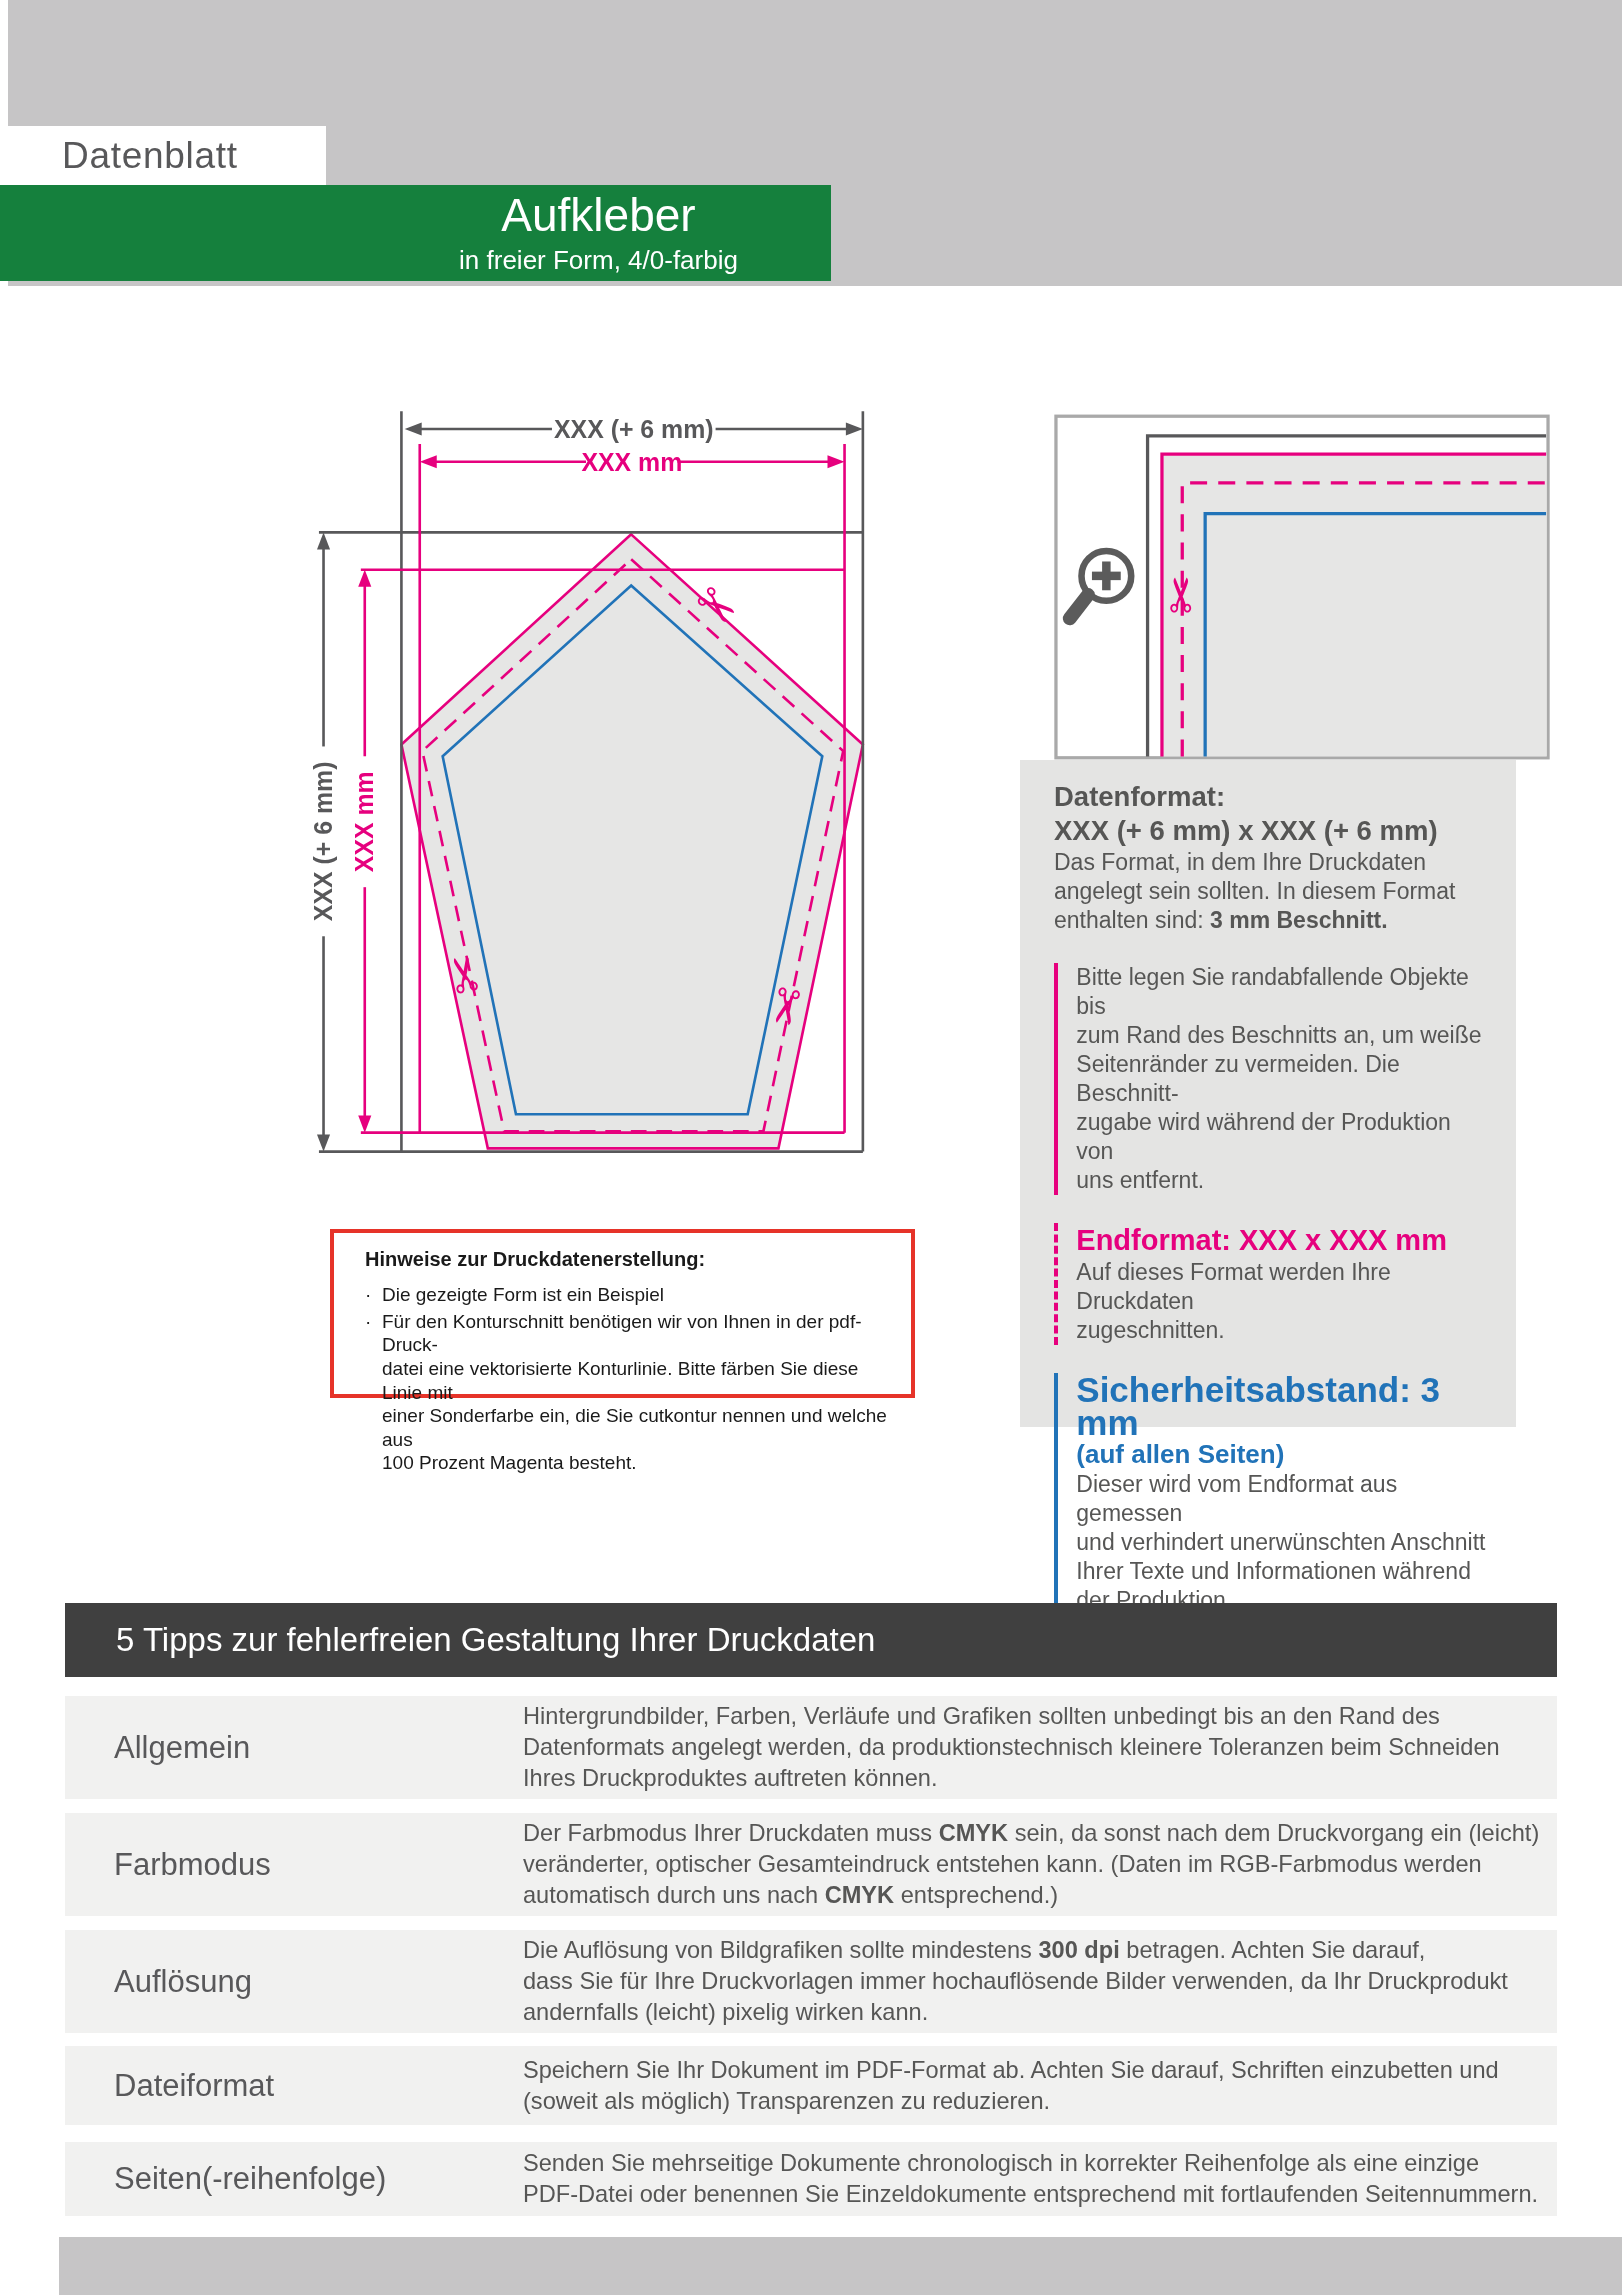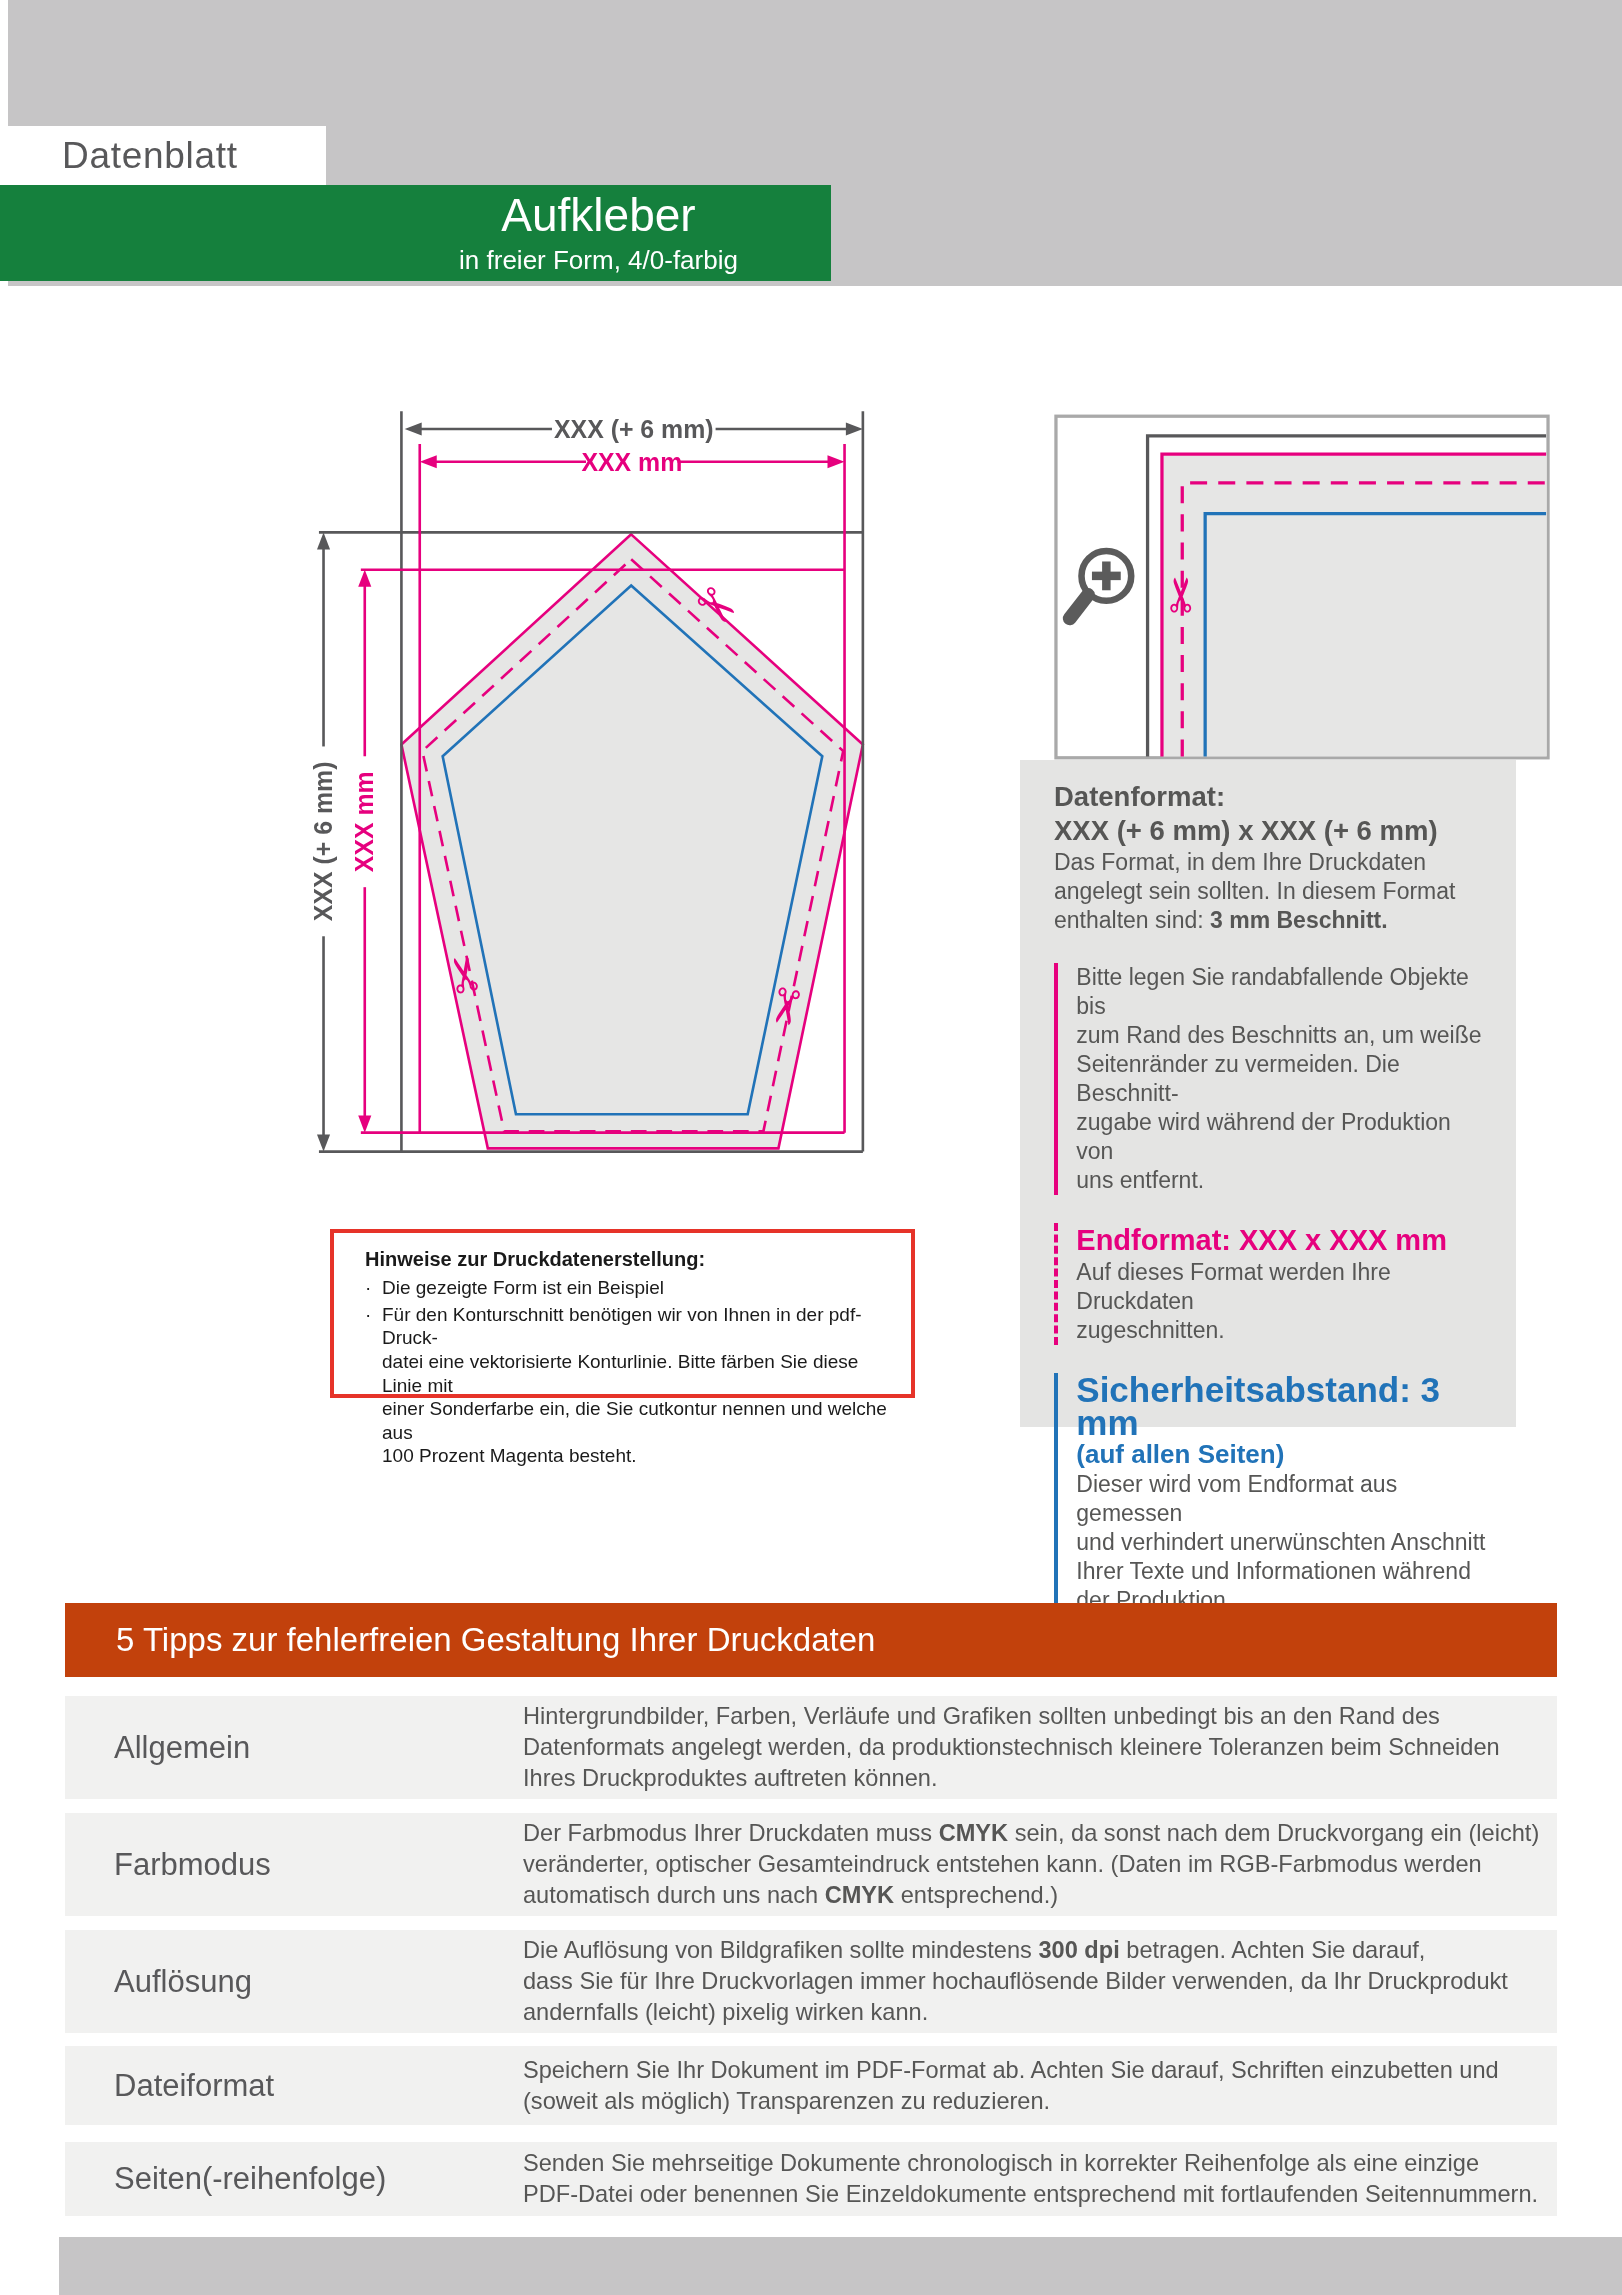--- a/index.html
+++ b/index.html
@@ -26,27 +26,27 @@
   .bar-magenta{border-left:4.6px solid #e6007e;padding-left:18.3px;}
   .bar-dashed{border-left:4.6px dashed #e6007e;padding-left:18.3px;}
   .bar-blue{border-left:4.6px solid #2173b8;padding-left:18.3px;}
   .h-magenta{font-size:29px;font-weight:bold;color:#e6007e;line-height:35px;}
   .h-blue{font-size:35px;font-weight:bold;color:#2173b8;line-height:33px;}
   .sub-blue{font-size:26px;font-weight:bold;color:#2173b8;line-height:31px;}
 
   
   .hint-box{left:330px;top:1229px;width:585px;height:169px;background:#fff;
             border:4.6px solid #e63329;box-sizing:border-box;padding:13px 19.6px 0 31px;color:#1a1a1a;}
-  .hint-box .hh{font-size:20px;font-weight:bold;line-height:26px;margin-bottom:4px;}
+  .hint-box .hh{font-size:20px;font-weight:bold;line-height:26px;margin-bottom:11px;}
   .hint-item{display:flex;font-size:19px;line-height:23.6px;margin-bottom:3.3px;}
   .hint-item .dot{width:17px;flex:none;}
   .hint-item .txt{white-space:pre-line;}
 
   
-  .tips-banner{left:65px;top:1603px;width:1492px;height:74px;background:#c2410c;
+  .tips-banner{left:65px;top:1603px;width:1492px;height:74px;background:#404040;
                display:flex;align-items:center;}
   .tips-banner span{color:#fff;font-size:33px;padding-left:51px;}
   .tip-row{left:65px;width:1492px;background:#f1f1f0;}
   .tip-label{position:absolute;left:49px;top:0;height:100%;display:flex;align-items:center;
              font-size:31px;color:#58585a;}
   .tip-text{position:absolute;left:458px;top:0;height:100%;width:1021px;display:flex;align-items:center;}
   .tip-text p{margin:0;font-size:23.6px;line-height:31px;color:#565655;white-space:pre-line;}
   .bottom-band{left:59px;top:2237px;width:1564px;height:59px;background:#c6c5c6;}
 
   svg text{font-family:"Liberation Sans", sans-serif;}

